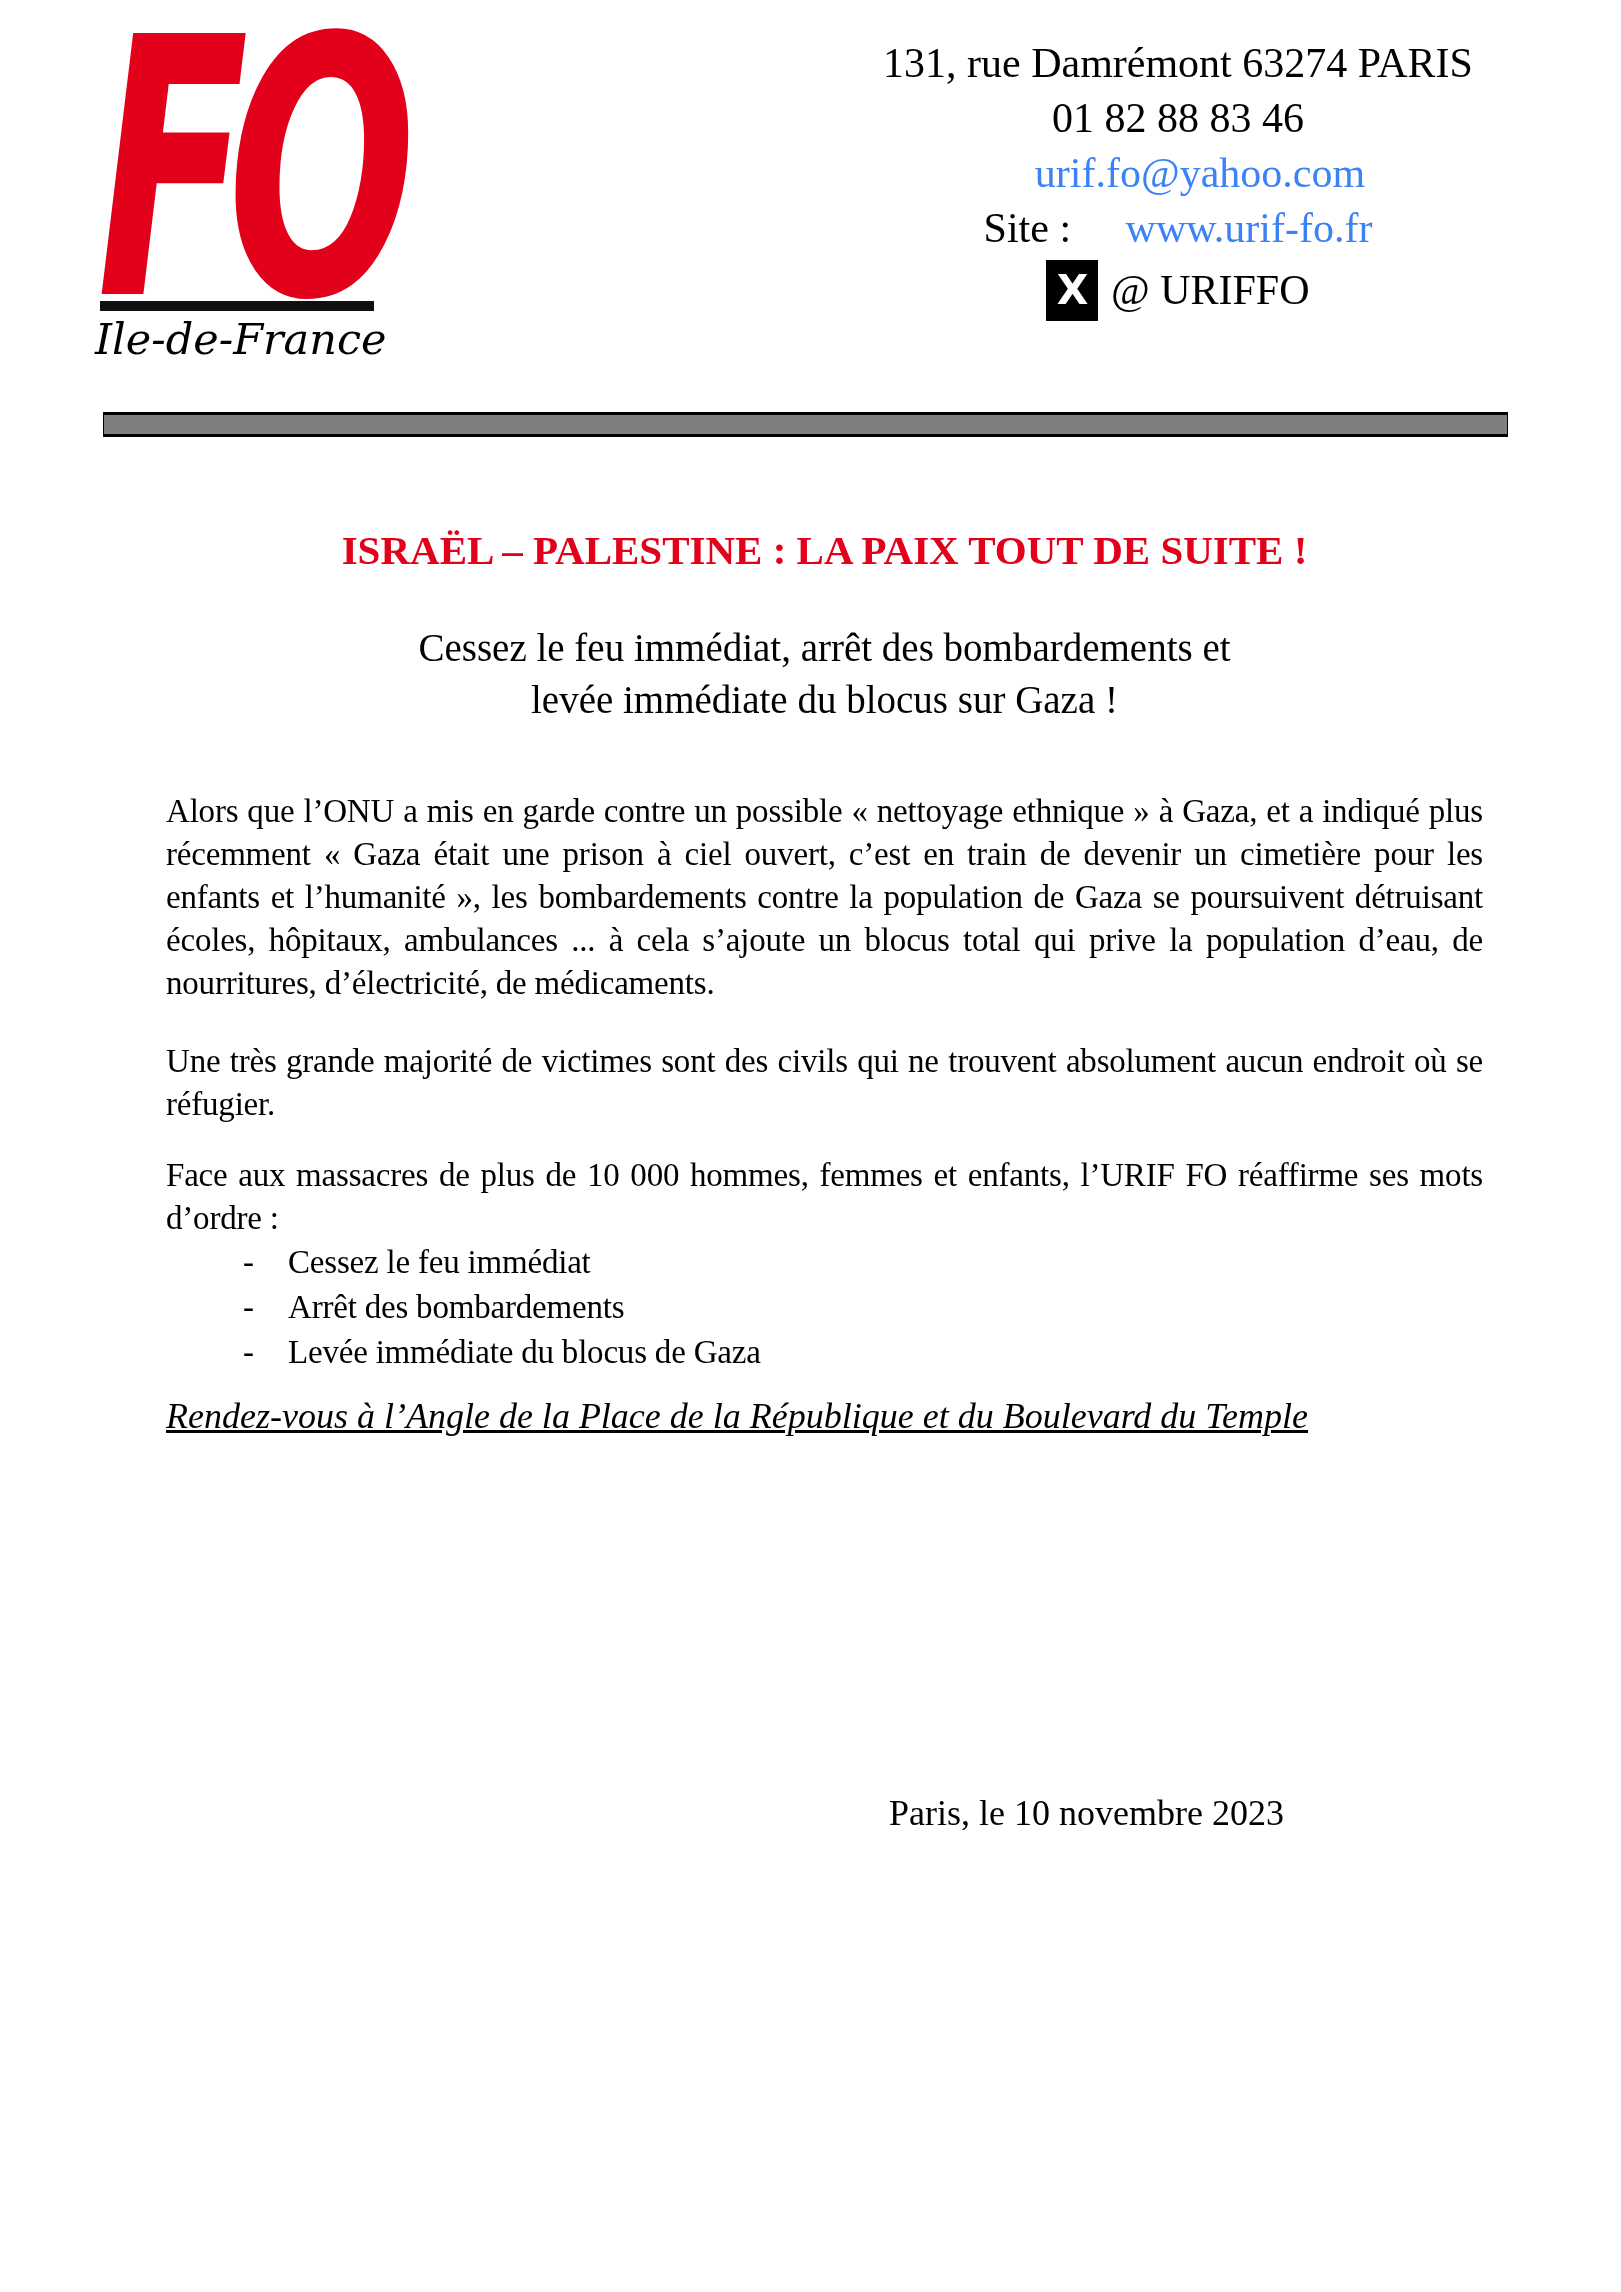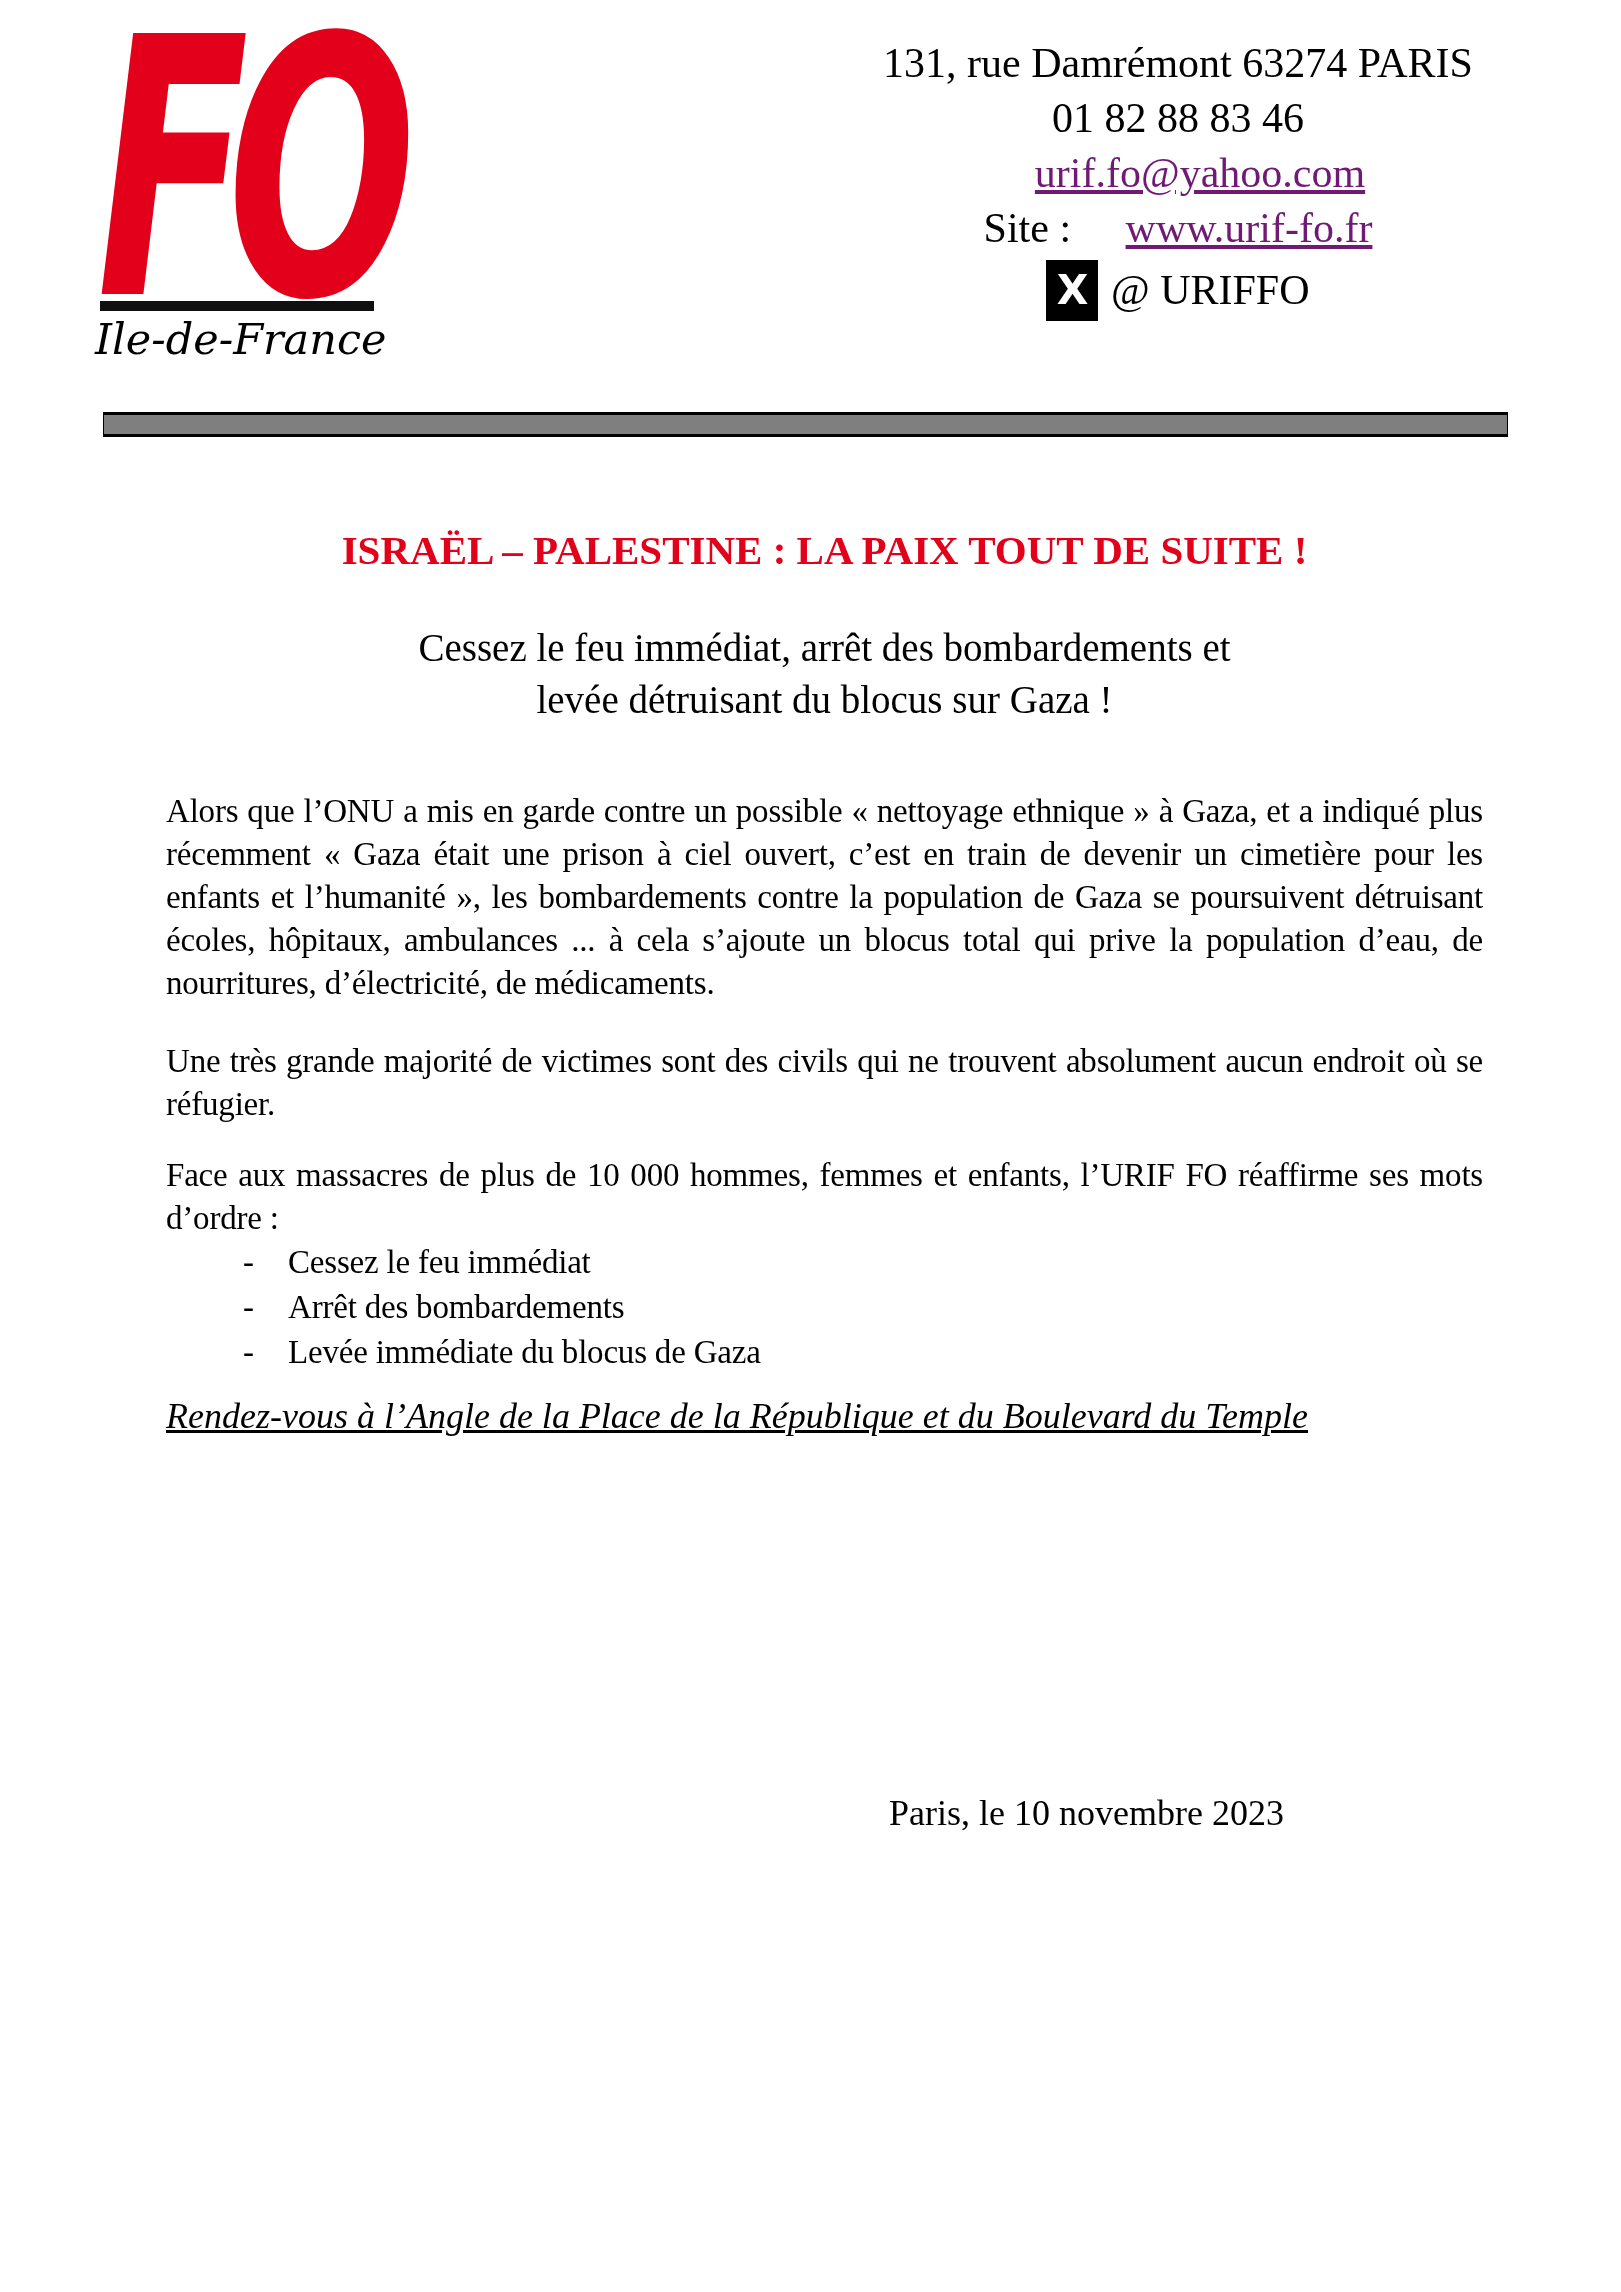--- a/index.html
+++ b/index.html
@@ -23,21 +23,21 @@
     font-family:"DejaVu Serif","Liberation Serif",serif;
     font-style:italic;font-weight:normal;font-size:43px;line-height:48px;white-space:nowrap;
   }
 
   
   .contact{
     position:absolute;left:802px;top:36px;width:752px;text-align:center;
     font-size:42px;line-height:55px;
   }
   .contact a{cursor:pointer;}
-  .link{color:#701a75;text-decoration:underline;margin-left:44px;}
+  .link{color:#3b82f6;margin-left:44px;}
   .x-line{display:flex;justify-content:center;align-items:center;gap:12.5px;margin-top:3.6px;}
   .x-box{
     width:52px;height:61px;background:#000;color:#fff;
     display:flex;align-items:center;justify-content:center;
     font-family:"DejaVu Sans","Liberation Sans",sans-serif;
     font-size:41px;font-weight:bold;flex:0 0 auto;
   }
   .x-handle{font-size:42px;}
 
   
@@ -99,21 +99,21 @@
       <span class="x-handle">@ URIFFO</span>
     </div>
   </div>
 
   <div class="divider"></div>
 
   <div class="doc-title">ISRAËL – PALESTINE : LA PAIX TOUT DE SUITE !</div>
 
   <div class="subtitle">
     <div>Cessez le feu immédiat, arrêt des bombardements et</div>
-    <div>levée détruisant du blocus sur Gaza !</div>
+    <div>levée immédiate du blocus sur Gaza !</div>
   </div>
 
   <div class="body-copy">
     <div class="para">Alors que l’ONU a mis en garde contre un possible « nettoyage ethnique » à Gaza, et a indiqué plus récemment « Gaza était une prison à ciel ouvert, c’est en train de devenir un cimetière pour les enfants et l’humanité », les bombardements contre la population de Gaza se poursuivent détruisant écoles, hôpitaux, ambulances ... à cela s’ajoute un blocus total qui prive la population d’eau, de nourritures, d’électricité, de médicaments.</div>
     <div class="para m1">Une très grande majorité de victimes sont des civils qui ne trouvent absolument aucun endroit où se réfugier.</div>
     <div class="para m2">Face aux massacres de plus de 10 000 hommes, femmes et enfants, l’URIF FO réaffirme ses mots d’ordre :</div>
 
     <div class="hang-list">
       <div class="li">
         <span class="dash">-</span>

